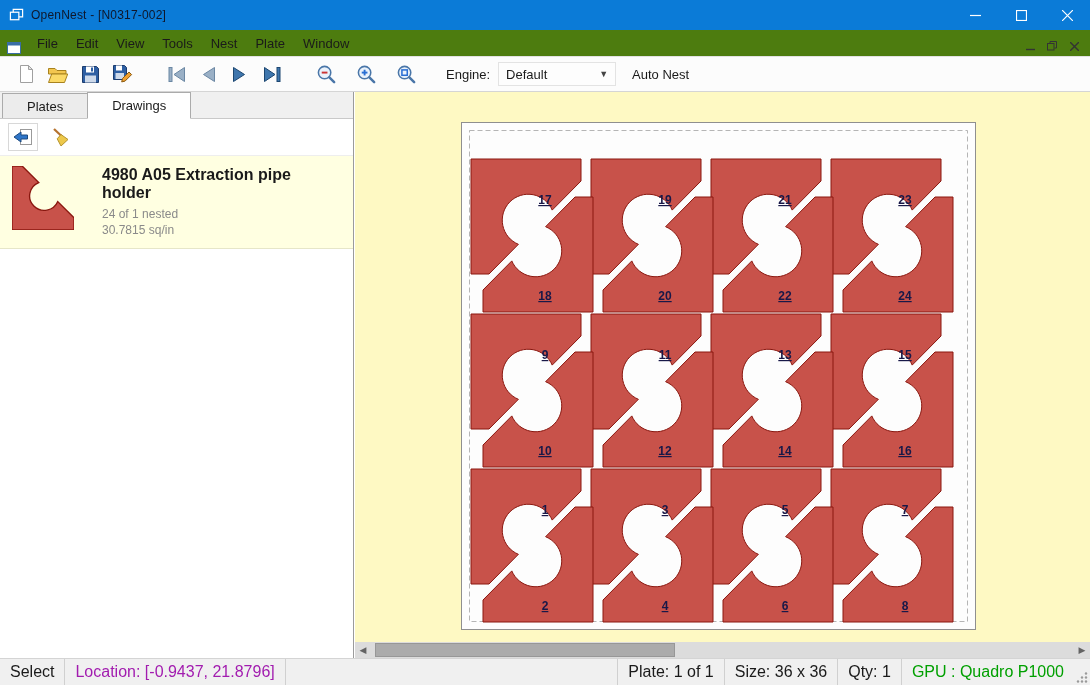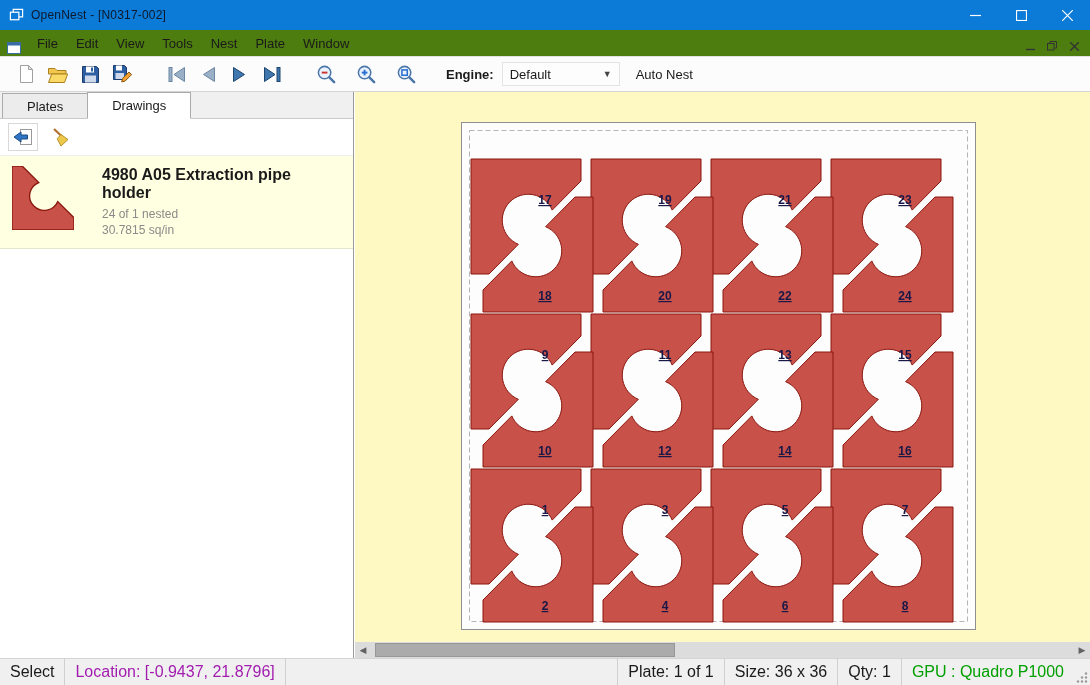--- a/index.html
+++ b/index.html
@@ -21,21 +21,21 @@
   .menu-item { padding:5px 9px; font-size:13px; }
   .mdi-controls { margin-left:auto; display:flex; align-items:center; padding-right:5px; }
   .mdi-btn { width:22px; height:20px; display:flex; align-items:center; justify-content:center; }
 
   
   .toolbar { position:absolute; top:57px; left:0; right:0; height:35px; background:#fcfcfc;
     border-bottom:1px solid #d5d5d5; display:flex; align-items:center; padding:0 10px; }
   .tool-btn { width:32px; height:30px; display:flex; align-items:center; justify-content:center; }
   .tool-group { display:flex; align-items:center; }
   .tool-gap { width:22px; }
-  .engine-label { font-weight:bold; margin:0 8px 0 24px; }
+  .engine-label { font-weight:normal; margin:0 8px 0 24px; }
   .engine-combo { width:118px; height:24px; background:#fdfdfd; border:1px solid #e3e3e3;
     display:flex; align-items:center; justify-content:space-between; padding:0 7px;gap:16px; }
   .combo-arrow { font-size:9px; color:#444; }
   .autonest { margin-left:16px; }
 
   
   .content { position:absolute; top:92px; left:0; right:0; height:566px; }
 
   .sidebar { position:absolute; left:0; top:0; width:354px; height:100%; background:#fff;
     border-right:1px solid #9b9b9b; }

